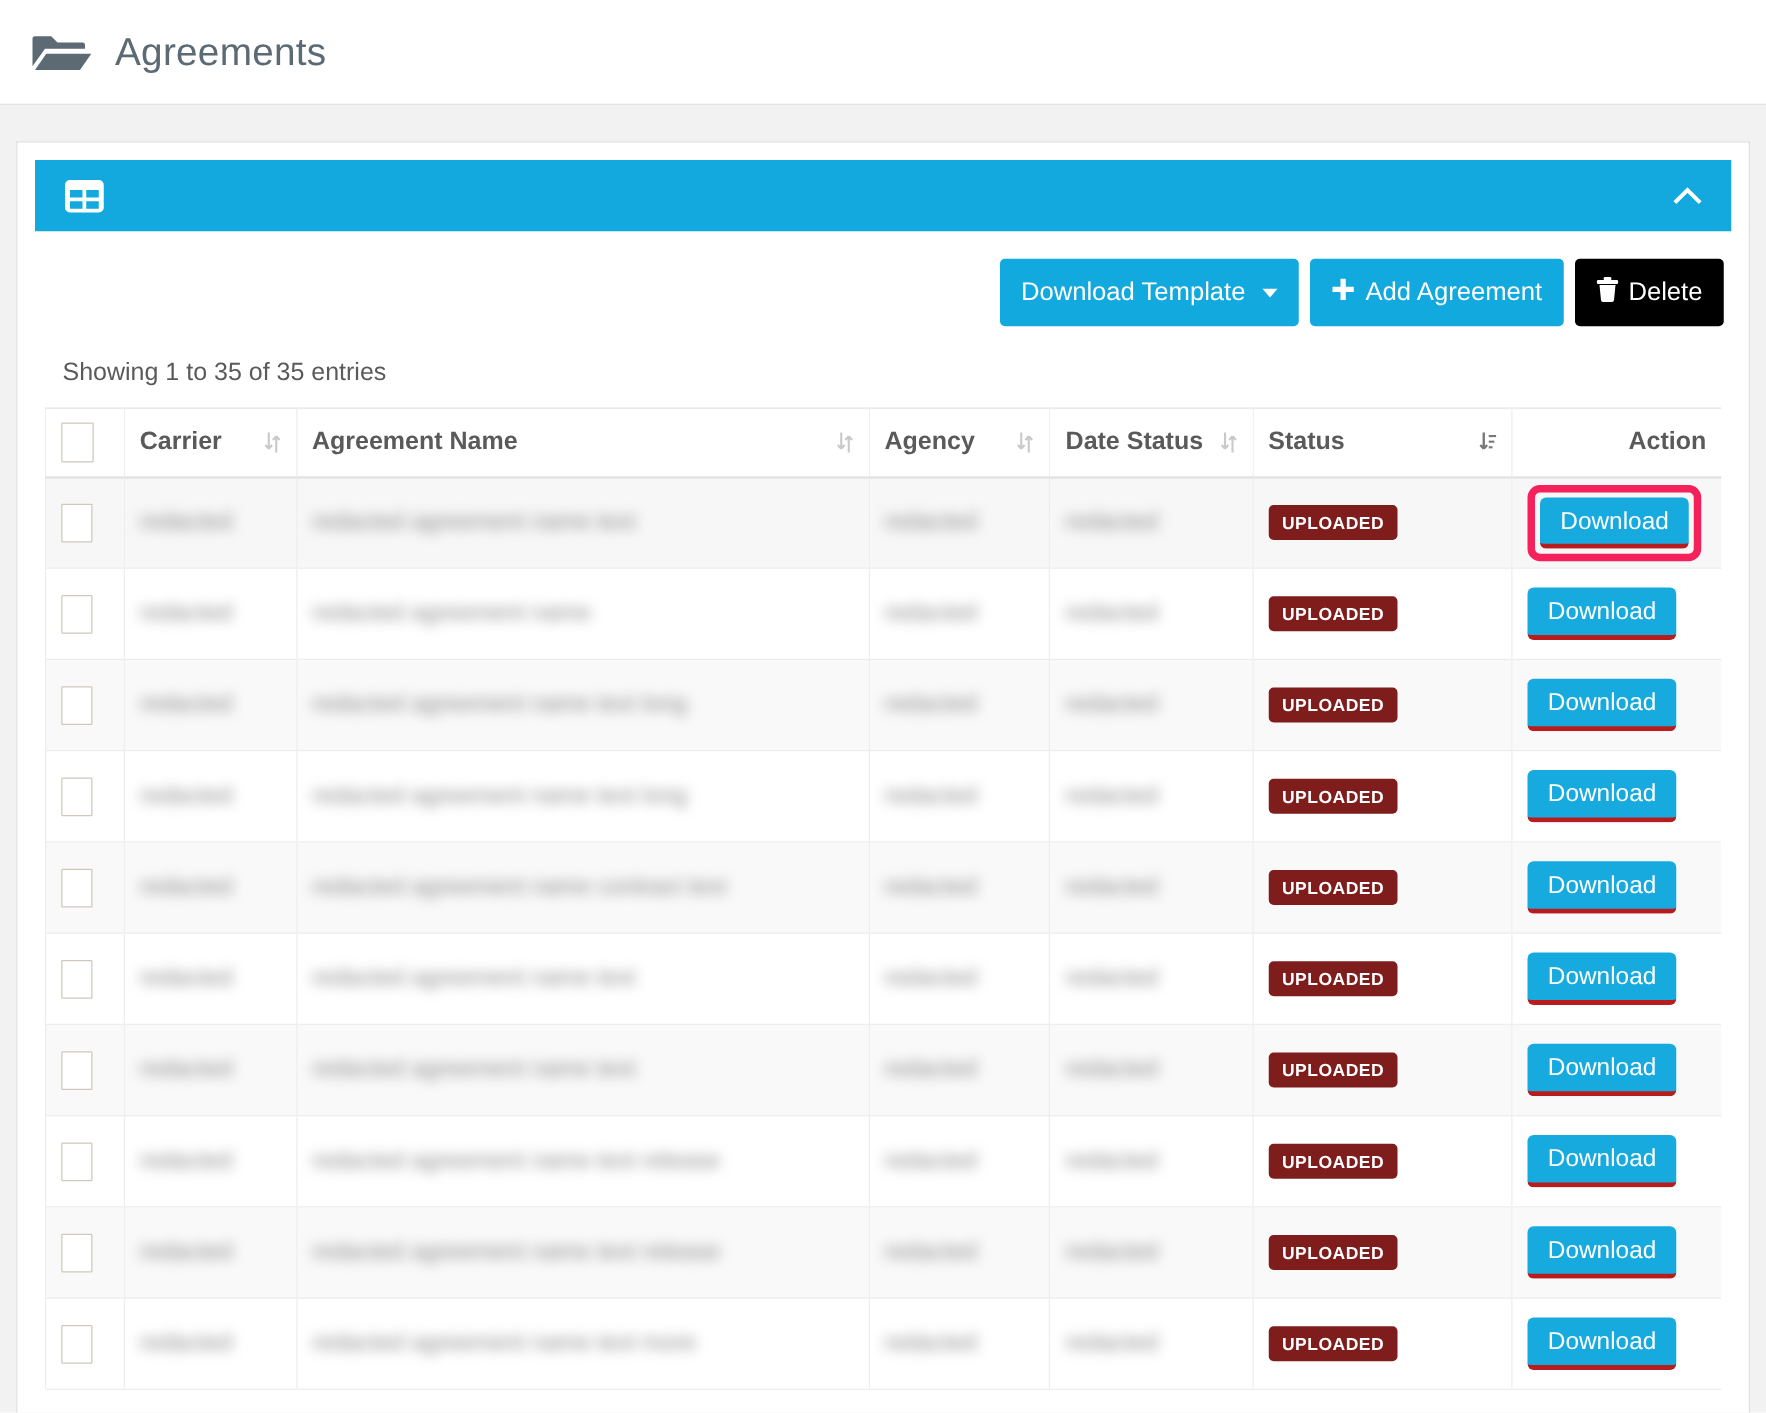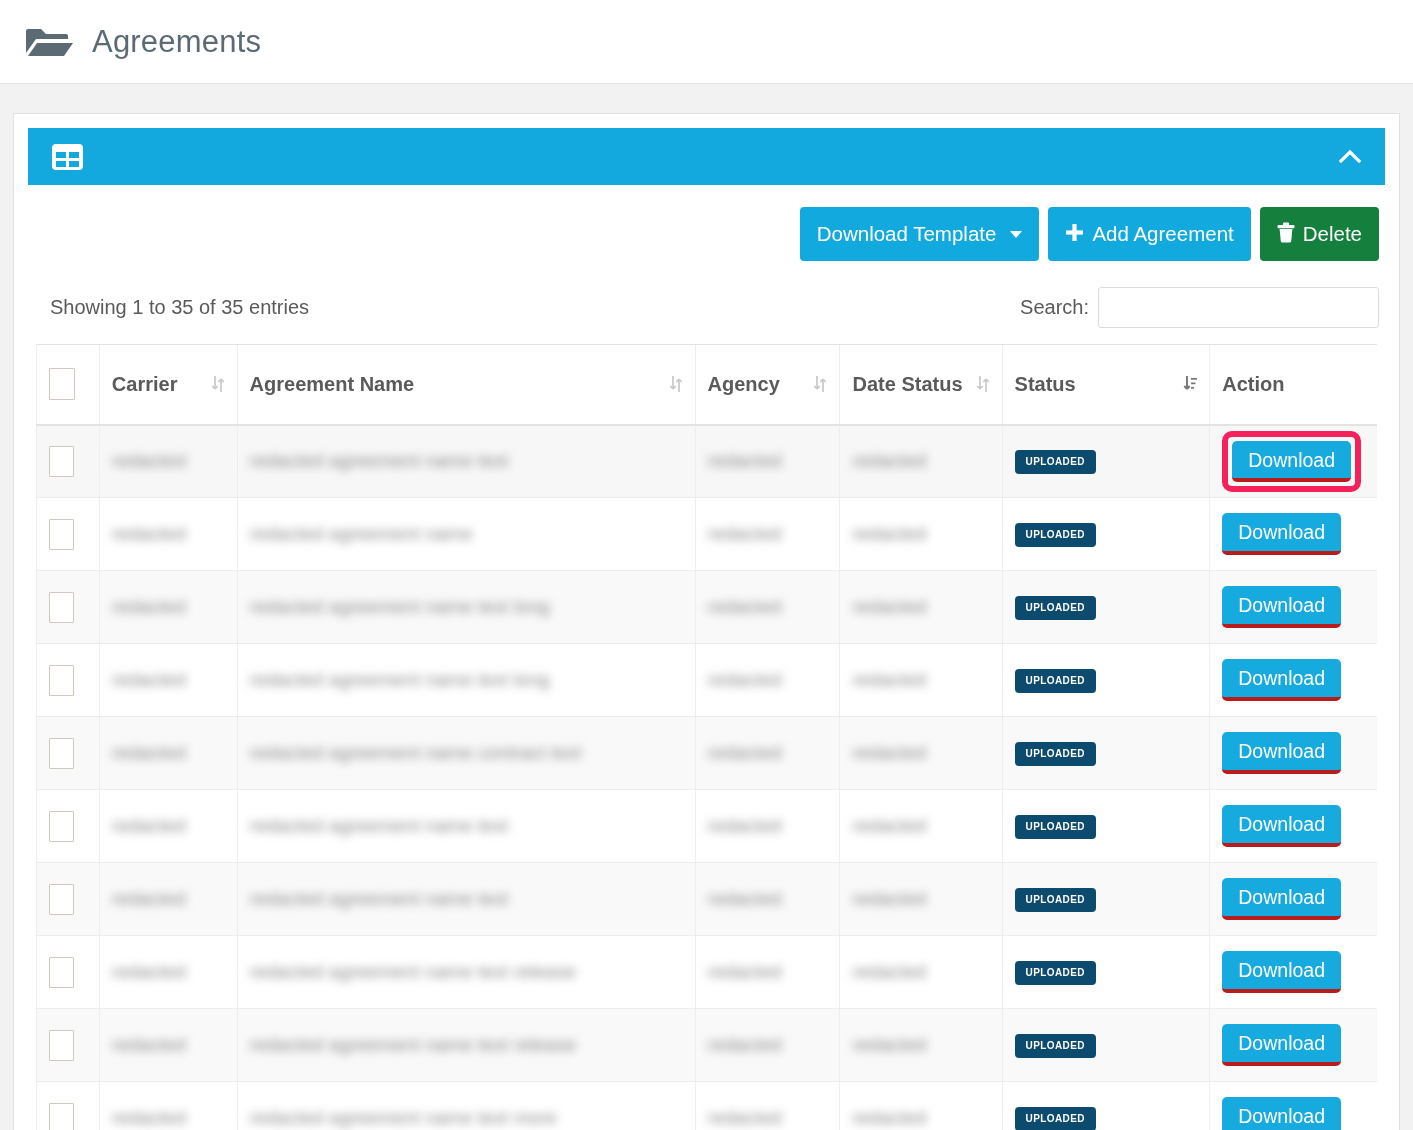--- a/index.html
+++ b/index.html
@@ -75,21 +75,21 @@
     padding: 0 17px;
     height: 54px;
     display: inline-flex;
     align-items: center;
     gap: 8px;
     cursor: pointer;
     white-space: nowrap;
     line-height: 1;
   }
   .btn-primary { background: #12a9de; }
-  .btn-disabled { background: #15803d; cursor: default; }
+  .btn-disabled { background: #000000; cursor: default; }
   .caret {
     width: 0; height: 0;
     border-left: 6px solid transparent;
     border-right: 6px solid transparent;
     border-top: 7px solid #fff;
     margin-left: 6px;
     display: inline-block;
   }
   .plus-icon, .trash-icon { display: inline-block; }
 
@@ -126,25 +126,25 @@
   table.data {
     width: calc(100% - 16px);
     margin-left: 8px;
     border-collapse: collapse;
     table-layout: fixed;
   }
   table.data th {
     border-top: 1px solid #e3e3e3;
     border-bottom: 2px solid #e3e3e3;
     border-left: 1px solid #eeeeee;
-    text-align: left;
+    text-align: right;
     font-size: 20px;
     font-weight: bold;
     color: #5a5a5a;
-    height: 80px;
+    height: 55px;
     padding: 0 12px;
     vertical-align: middle;
     position: relative;
     background: #fff;
   }
   table.data th:first-child { border-left: 1px solid #eeeeee; }
   .th-inner { display: flex; align-items: center; justify-content: space-between; }
 
   .sort-ico { width: 14px; height: 18px; flex: 0 0 auto; margin-left: 8px; }
 
@@ -178,23 +178,23 @@
     color: #8a8a8a;
     font-size: 19px;
     white-space: nowrap;
     overflow: hidden;
     display: block;
     user-select: none;
   }
 
   .badge {
     display: inline-block;
-    background: #0c4a6e;
+    background: #7f1d1d;
     color: #fff;
-    font-size: 10px;
+    font-size: 14px;
     font-weight: bold;
     letter-spacing: .4px;
     padding: 7px 11px 7px 11px;
     border-radius: 4px;
     line-height: 1;
   }
 
   .dl-btn {
     background: #17aade;
     border: none;
@@ -291,24 +291,20 @@
             <rect x="6" y="0.5" width="6" height="3" rx="1" fill="#ffffff"></rect>
             <path d="M2.6 7 h12.8 l-1.2 12.2 a1.6 1.6 0 0 1 -1.6 1.3 H5.4 a1.6 1.6 0 0 1 -1.6 -1.3 z" fill="#ffffff"></path>
           </svg>
         </span>
         <span>Delete</span>
       </button>
     </div>
 
     <div class="info-row">
       <span class="showing-text">Showing 1 to 35 of 35 entries</span>
-      <span class="search-wrap">
-        <span class="search-label">Search:</span>
-        <input class="search-input" type="text" placeholder="" style="">
-      </span>
     </div>
 
     <div class="table-scroll">
       <table class="data">
         <colgroup>
           <col class="c-check">
             <col class="c-carrier">
             <col class="c-name">
           <col class="c-agency">
             <col class="c-date">

